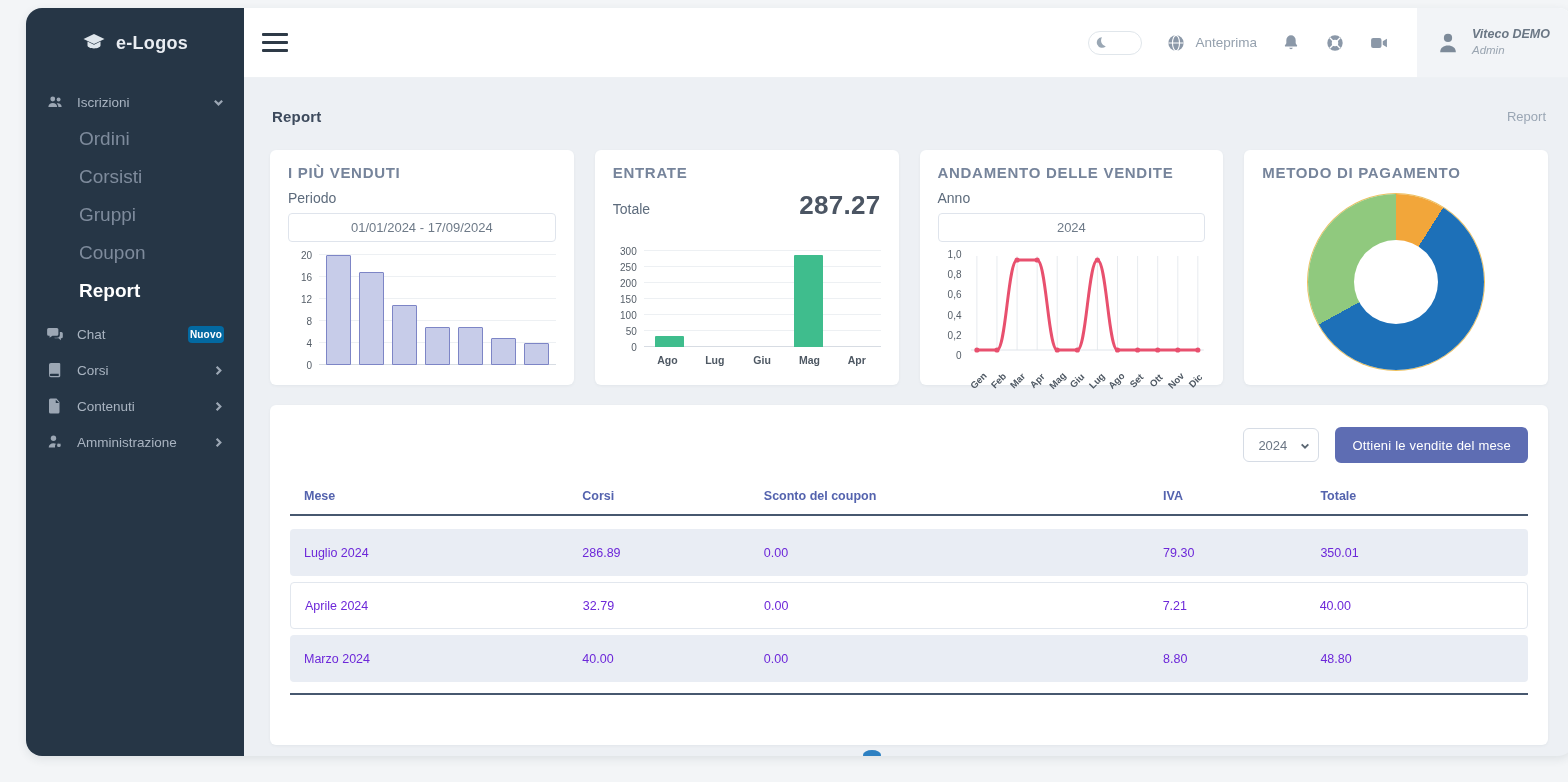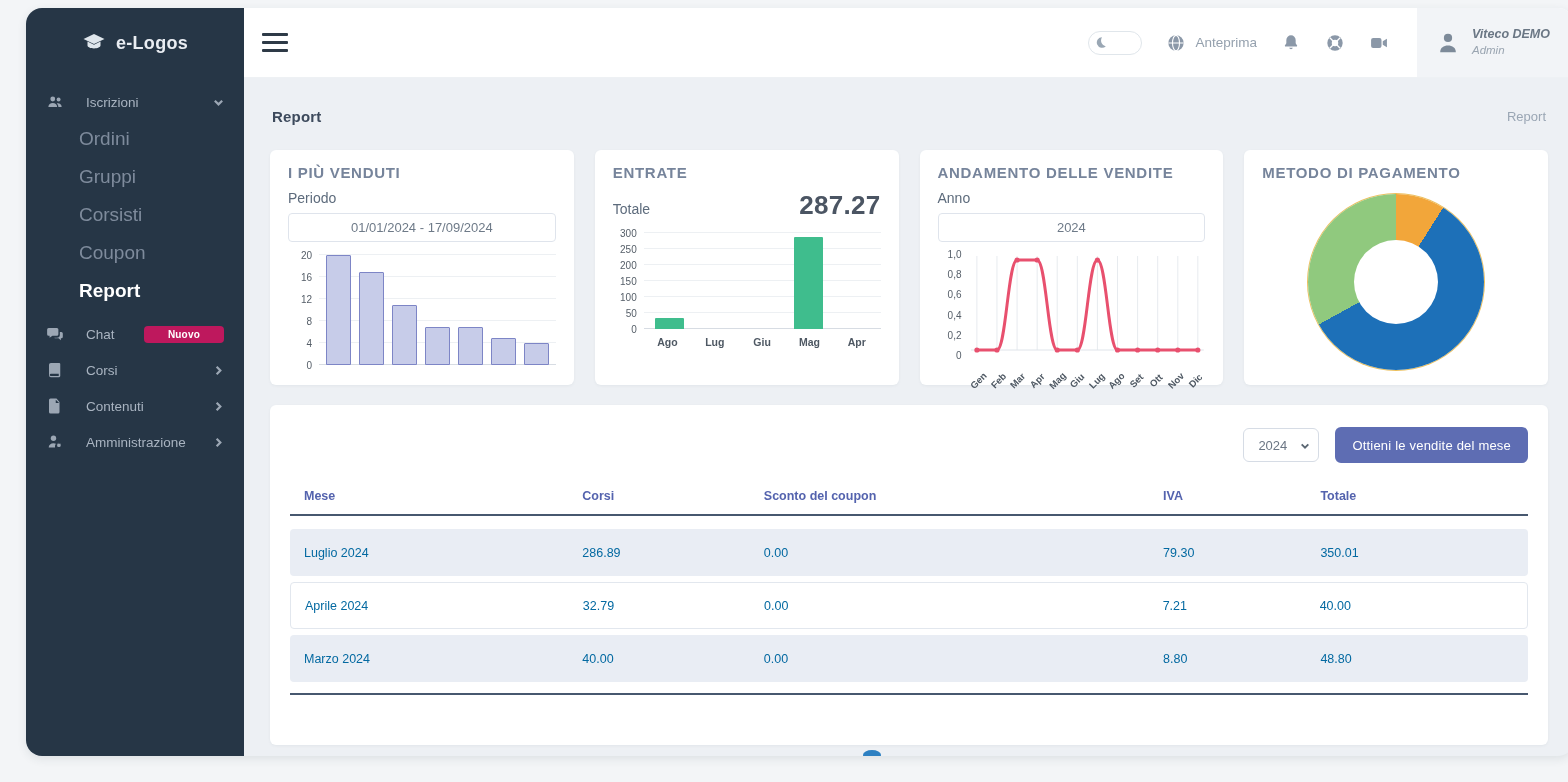--- a/index.html
+++ b/index.html
@@ -13,28 +13,28 @@
     position:absolute; left:26px; top:8px; width:1548px; height:748px;
     border-radius:16px; overflow:hidden; display:flex;
     background:#edf0f4; box-shadow:0 3px 10px rgba(40,55,70,.10);
   }
   
   .sidebar { width:218px; flex-shrink:0; background:#263646; color:#a9b4c1; }
   .logo-row { height:70px; display:flex; align-items:center; justify-content:center; gap:10px;
     color:#e9edf2; font-size:18px; font-weight:bold; letter-spacing:.3px; }
   .logo-row svg { width:24px; height:24px; fill:#dfe6ec; }
   .nav { padding-top:6px; }
-  .nav-item { display:flex; align-items:center; gap:22px; padding:9px 20px; font-size:13.5px; cursor:pointer;text-align:center; }
+  .nav-item { display:flex; align-items:center; gap:13px; padding:9px 20px; font-size:13.5px; cursor:pointer;text-align:center; }
   .nav-item svg { width:18px; height:18px; fill:currentColor; flex-shrink:0; opacity:.9; }
   .nav-item .chev { margin-left:auto; width:11px; height:11px; fill:none; stroke:currentColor; stroke-width:2.4; }
   .submenu { padding:0 0 6px; }
   .submenu-item { padding:8px 18px 8px 53px; font-size:19px; color:#7e8b9c; cursor:pointer; }
   .submenu-item.active { color:#ffffff; font-weight:bold; }
-  .badge { margin-left:auto; background:#be185d; color:#fff; font-size:10px; font-weight:bold;
-    padding:3px 24px; border-radius:4px; letter-spacing:.2px; }
+  .badge { margin-left:auto; background:#0369a1; color:#fff; font-size:10px; font-weight:bold;
+    padding:3px 2px; border-radius:4px; letter-spacing:.2px; }
   
   .main { flex:1; display:flex; flex-direction:column; min-width:0; }
   .topbar { height:70px; background:#fff; display:flex; align-items:center; padding-left:18px;
     border-bottom:1px solid #eef1f4; flex-shrink:0; }
   .hamburger { width:26px; height:20px; display:flex; flex-direction:column; justify-content:space-between; cursor:pointer; }
   .hamburger div { height:3.4px; background:#2e3a47; border-radius:1px; }
   .topbar-right { margin-left:auto; display:flex; align-items:center; gap:24px; height:100%; }
   .topbar-right svg { width:20px; height:20px; fill:#8b98a8; }
   .toggle-pill { width:54px; height:24px; border:1px solid #e0e6eb; border-radius:13px;
     display:flex; align-items:center; padding:0 4px; cursor:pointer; background:#fff; }
@@ -91,21 +91,21 @@
     color:#6b7684; font-size:13px; padding:0 22px 0 14px; appearance:none; -webkit-appearance:none;
     font-family:"Liberation Sans", sans-serif; cursor:pointer; }
   .select-box .chev { position:absolute; right:9px; top:13px; width:10px; height:10px; fill:none;
     stroke:#5a6672; stroke-width:2.2; pointer-events:none; }
   .btn { background:#5e6db3; color:#fff; font-size:13px; border:none; border-radius:6px; height:36px;
     padding:0 17px; font-family:"Liberation Sans", sans-serif; cursor:pointer; letter-spacing:.2px; }
   .table { margin-top:26px; }
   .thead { display:grid; grid-template-columns:23% 15% 33% 13% 16%; padding:0 14px 11px;
     color:#5463ae; font-size:12.5px; font-weight:bold; border-bottom:2px solid #47586f; }
   .trow { display:grid; grid-template-columns:23% 15% 33% 13% 16%; align-items:center; height:47px;
-    padding:8px 14px; font-size:12.5px; color:#0369a1; border-radius:4px; margin-top:6px; }
+    padding:8px 14px; font-size:12.5px; color:#6d28d9; border-radius:4px; margin-top:6px; }
   .trow.striped { background:#e9edf4; }
   .trow.plain { background:#fff; border:1px solid #e2e7ee; }
   .trow:first-of-type { margin-top:13px; }
   .tfoot-line { height:2px; background:#47586f; margin-top:11px; }
   .bottom-dot { position:absolute; left:837px; bottom:-4px; width:18px; height:10px;
     background:#2d80c2; border-radius:50%; }
 </style>
 </head>
 <body>
 
@@ -127,22 +127,22 @@
           <circle cx="16.8" cy="8.6" r="2.6"></circle>
           <path d="M15.8 13.7c2.7.2 5 1.8 5 4.4v.6h-4.3c0-2-.8-3.6-2.1-4.7.5-.2.9-.3 1.4-.3z"></path>
         </svg>
         <span>Iscrizioni</span>
         <svg class="chev" viewBox="0 0 12 12">
           <polyline points="2,4 6,8 10,4"></polyline>
         </svg>
       </div>
       <div class="submenu" id="submenu">
           <div class="submenu-item">Ordini</div>
+          <div class="submenu-item">Corsisti</div>
           <div class="submenu-item">Gruppi</div>
-          <div class="submenu-item">Corsisti</div>
           <div class="submenu-item">Coupon</div>
           <div class="submenu-item active">Report</div>
         </div>
       <div class="nav-item">
         <svg viewBox="0 0 24 24">
           <path d="M3.5 4h11a2 2 0 0 1 2 2v6.2a2 2 0 0 1-2 2H8.6l-3.8 2.9v-2.9h-1.3a2 2 0 0 1-2-2V6a2 2 0 0 1 2-2z"></path>
           <path d="M18.5 9.2h1.9a2 2 0 0 1 2 2v4.6a2 2 0 0 1-2 2h-.6v2.4l-3.1-2.4h-4.1a2 2 0 0 1-1.5-.7h3.4a4 4 0 0 0 4-4z"></path>
         </svg>
         <span>Chat</span>
         <span class="badge">Nuovo</span>
@@ -292,21 +292,21 @@
               </div>
             </div>
         </div>
 
         <div class="card">
           <div class="card-title">ENTRATE</div>
           <div class="totale-row">
             <span class="field-label" style="margin:0">Totale</span>
             <span class="big-number">287.27</span>
           </div>
-          <div id="chart-revenue" style="margin-top:12px;" class="bchart">
+          <div id="chart-revenue" style="margin-top:30px;" class="bchart">
               <div class="bchart-y" style="height: 96px;">
                 <span>300</span>
                 <span>250</span>
                 <span>200</span>
                 <span>150</span>
                 <span>100</span>
                 <span>50</span>
                 <span>0</span>
               </div>
               <div class="bchart-right">

